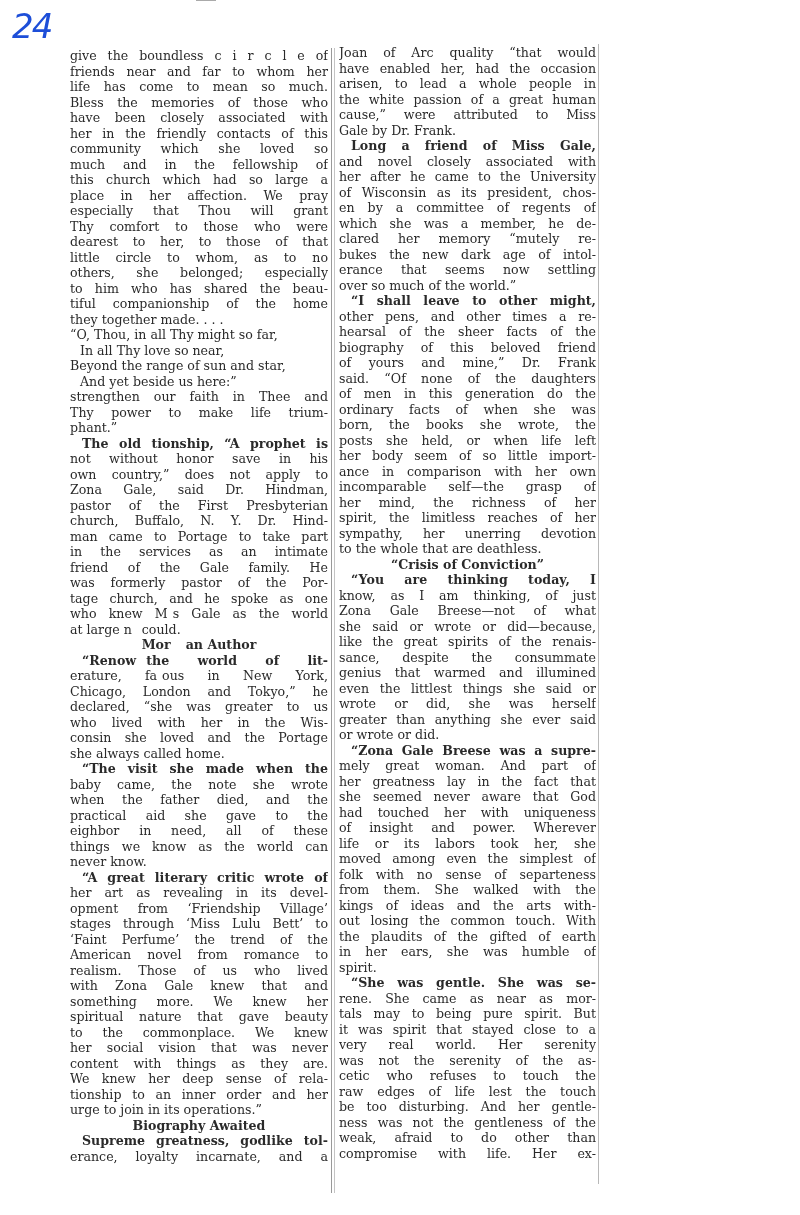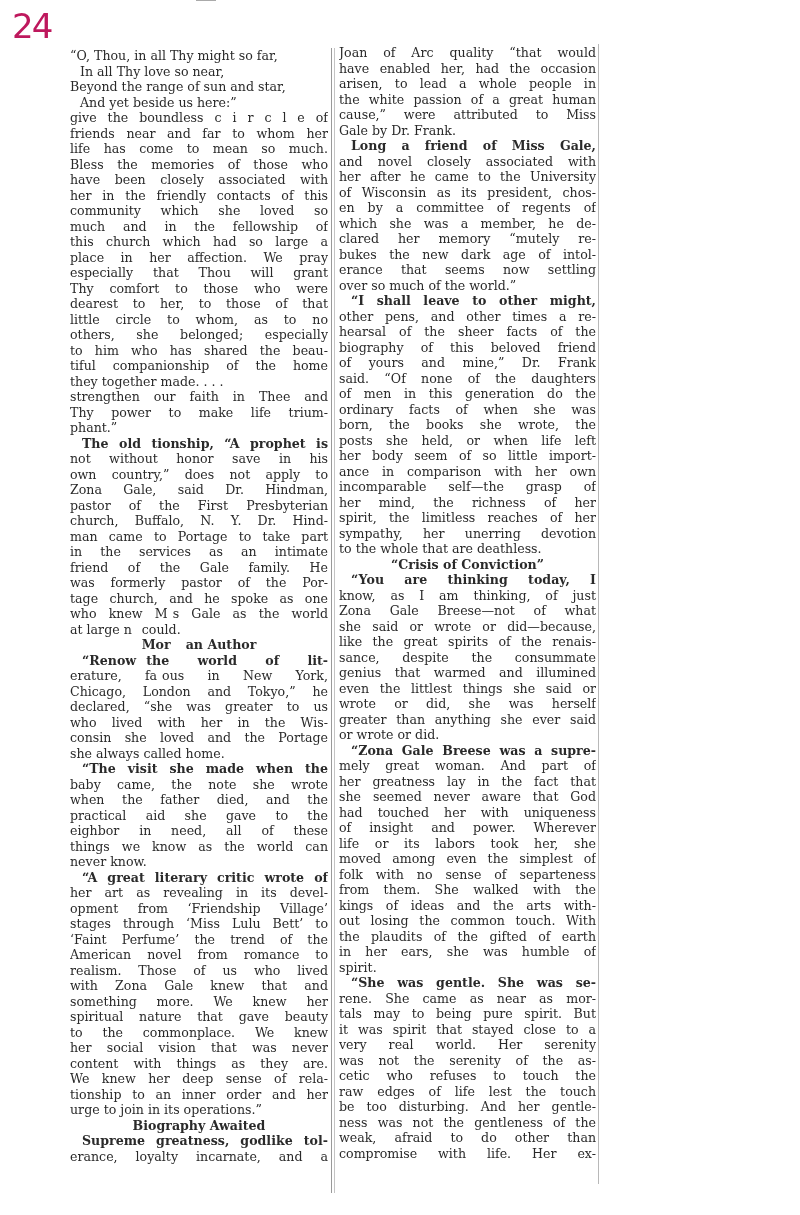--- a/index.html
+++ b/index.html
@@ -14,21 +14,22 @@
       overflow: hidden;
       color: #2a2a2a;
       font-family: "DejaVu Serif", "Liberation Serif", serif;
     }
     .page-number {
       position: absolute;
       left: 12px;
       top: 6px;
       font-family: "DejaVu Sans", sans-serif;
       font-size: 34px;
-      color: #be185d;
+      font-style: italic;
+      color: #1d4ed8;
       letter-spacing: -2px;
     }
     .scan-mark {
       position: absolute;
       left: 196px;
       top: 0;
       width: 20px;
       height: 1px;
       background: #aaa;
     }
@@ -84,26 +85,20 @@
 <body>
 
 <div class="page-number">24</div>
 <div class="scan-mark"></div>
 
 <div class="rule rule-a"></div>
 <div class="rule rule-b"></div>
 <div class="rule rule-c"></div>
 
 <div class="column col-left">
-    <div>
-      <span class="line last">“O, Thou, in all Thy might so far,</span>
-      <span class="line poem-indent last">In all Thy love so near,</span>
-      <span class="line last">Beyond the range of sun and star,</span>
-      <span class="line poem-indent last">And yet beside us here:”</span>
-    </div>
     <div>
       <span class="line">give the boundless c i r c l e of</span>
       <span class="line">friends near and far to whom her</span>
       <span class="line">life has come to mean so much.</span>
       <span class="line">Bless the memories of those who</span>
       <span class="line">have been closely associated with</span>
       <span class="line">her in the friendly contacts of this</span>
       <span class="line">community which she loved so</span>
       <span class="line">much and in the fellowship of</span>
       <span class="line">this church which had so large a</span>
@@ -111,20 +106,26 @@
       <span class="line">especially that Thou will grant</span>
       <span class="line">Thy comfort to those who were</span>
       <span class="line">dearest to her, to those of that</span>
       <span class="line">little circle to whom, as to no</span>
       <span class="line">others, she belonged; especially</span>
       <span class="line">to him who has shared the beau-</span>
       <span class="line">tiful companionship of the home</span>
       <span class="line last">they together made. . . .</span>
     </div>
     <div>
+      <span class="line last">“O, Thou, in all Thy might so far,</span>
+      <span class="line poem-indent last">In all Thy love so near,</span>
+      <span class="line last">Beyond the range of sun and star,</span>
+      <span class="line poem-indent last">And yet beside us here:”</span>
+    </div>
+    <div>
       <span class="line">strengthen our faith in Thee and</span>
       <span class="line">Thy power to make life trium-</span>
       <span class="line last">phant.”</span>
     </div>
     <div>
       <span class="line indent">The old tionship, “A prophet is</span>
       <span class="line">not without honor save in his</span>
       <span class="line">own country,” does not apply to</span>
       <span class="line">Zona Gale, said Dr. Hindman,</span>
       <span class="line">pastor of the First Presbyterian</span>

